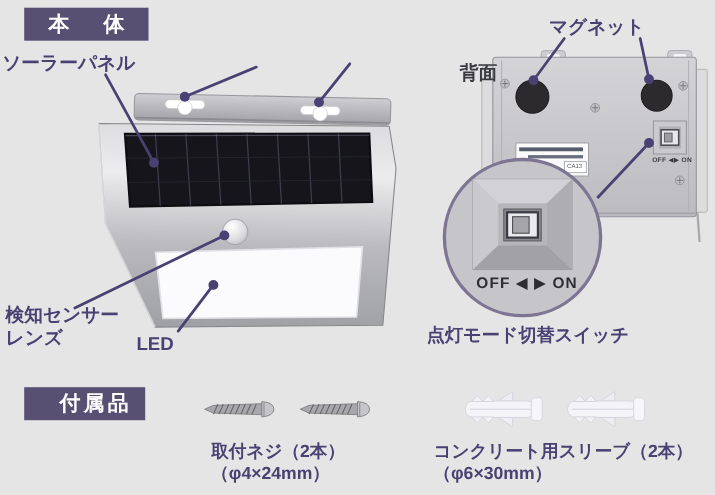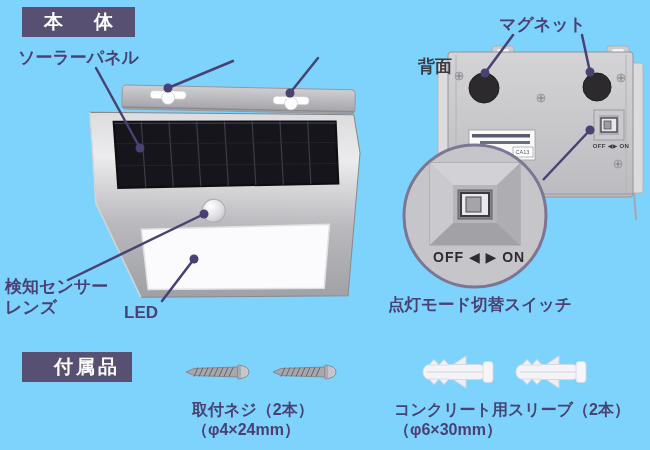--- a/index.html
+++ b/index.html
@@ -1,28 +1,28 @@
 <!DOCTYPE html>
 <html><head>
 <meta charset="utf-8">
 <style>
   html,body{margin:0;padding:0;background:#fff;}
   .stage{
-    position:relative;width:650px;height:450px;background:#7dd3fc;overflow:hidden;
+    position:relative;width:650px;height:450px;background:#e5e5e5;overflow:hidden;
     font-family:"Liberation Sans","DejaVu Sans",sans-serif;
   }
   .stage svg{position:absolute;left:0;top:0;}
   .badge{
     position:absolute;background:#575072;color:#ffffff;font-weight:bold;
     display:flex;align-items:center;justify-content:center;
   }
   .badge.main{left:22px;top:7px;width:113px;height:30px;font-size:19px;letter-spacing:6px;padding-left:6px;box-sizing:border-box;}
   .badge.acc{left:22px;top:352px;width:110px;height:30px;font-size:19px;letter-spacing:3px;padding-left:20px;box-sizing:border-box;}
   .lbl{position:absolute;color:#4a4173;font-weight:bold;white-space:nowrap;}
-  .lbl.solar{left:18px;top:46px;font-size:17px;text-align:center;}
+  .lbl.solar{left:2px;top:46px;font-size:17px;text-align:center;}
   .lbl.holes{left:206px;top:37px;font-size:18px;}
   .lbl.sensor{left:5px;top:276px;font-size:17px;line-height:21px;}
   .lbl.led{left:124px;top:303px;font-size:17px;}
   .lbl.backhdr{left:418px;top:11px;font-size:17px;color:#3a3a42;margin-top:44px;}
   .lbl.magnet{left:499px;top:13px;font-size:17px;}
   .lbl.modeswitch{left:388px;top:294px;font-size:16.5px;}
   .lbl.offon-small{left:588px;top:142px;width:46px;font-size:6px;color:#3c3c44;text-align:center;font-weight:bold;letter-spacing:.3px;}
   .lbl.offon-zoom{left:433px;top:249px;width:84px;font-size:14px;color:#2c2c32;text-align:left;letter-spacing:1px;}
   .lbl.sticker-code{left:515.5px;top:148.5px;font-size:5.5px;color:#555a66;font-weight:normal;}
   .lbl.screws-name{left:192px;top:400px;font-size:16px;}

